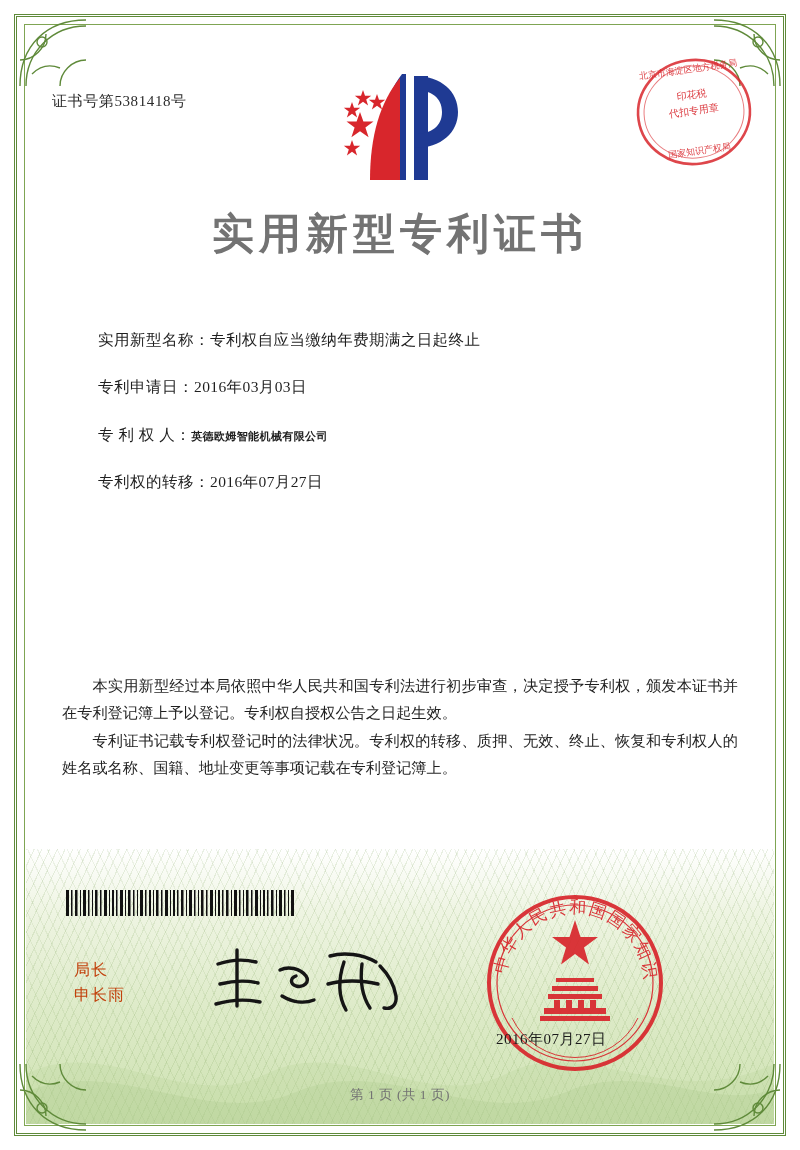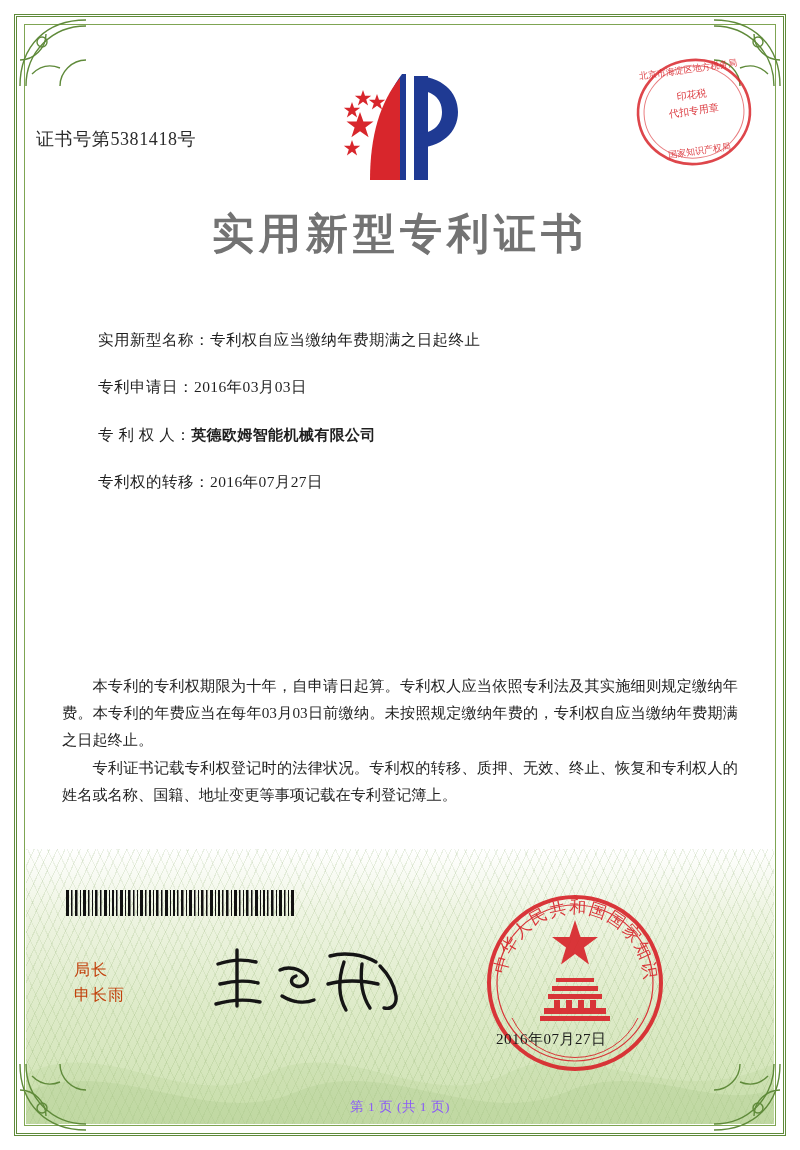--- a/index.html
+++ b/index.html
@@ -68,26 +68,25 @@
   }
 
   .content {
     position: absolute;
     left: 0; top: 0; right: 0; bottom: 0;
   }
 
   
   .cert-no {
     position: absolute;
-    left: 36px;
+    left: 52px;
     top: 92px;
-    font-size: 18px;
+    font-size: 15px;
     color: #2b2b2b;
     letter-spacing: 0.6px;
-    margin-top: 35px;
   }
   .logo {
     position: absolute;
     left: 330px;
     top: 68px;
     width: 130px;
     height: 120px;
   }
   .stamp-top {
     position: absolute;
@@ -125,21 +124,21 @@
     margin-left: 36px;
   }
   .field-label {
     white-space: pre;
     letter-spacing: 0.5px;
   }
   .field-value {
     letter-spacing: 0.4px;
   }
   .field-row.bold .field-value { font-weight: bold; }
-  .field-row.big .field-value { font-size: 15px; }
+  .field-row.big .field-value { font-size: 11px; }
 
   
   .paras {
     position: absolute;
     left: 62px;
     right: 62px;
     top: 672px;
     font-size: 15.2px;
     color: #1f1f1f;
     line-height: 1.78;
@@ -187,24 +186,24 @@
     position: absolute;
     left: 496px;
     top: 1030px;
     font-size: 15px;
     color: #1b1b1b;
     letter-spacing: 0.5px;
   }
   .page-no {
     position: absolute;
     left: 0; right: 0;
-    bottom: 34px;
+    bottom: 46px;
     text-align: center;
     font-size: 13.5px;
-    color: #8b5cf6;
+    color: #737373;
     letter-spacing: 0.5px;
   }
 </style>
 </head>
 <body>
 
 <div class="page">
 
   <div class="bottom-band">
     <div class="hatch"></div>
@@ -316,21 +315,21 @@
         <span class="field-label">专 利 权 人：</span>
         <span class="field-value">英德欧姆智能机械有限公司</span>
       </div>
       <div class="field-row">
         <span class="field-label">专利权的转移：</span>
         <span class="field-value">2016年07月27日</span>
       </div>
     </div>
 
     <div class="paras">
-      <p>本专利的专利权期限为十年，自申请日起算。专利权人应当依照专利法及其实施细则规定缴纳年费。本专利的年费应当在每年03月03日前缴纳。未按照规定缴纳年费的，专利权自应当缴纳年费期满之日起终止。</p>
+      <p>本实用新型经过本局依照中华人民共和国专利法进行初步审查，决定授予专利权，颁发本证书并在专利登记簿上予以登记。专利权自授权公告之日起生效。</p>
       <p>专利证书记载专利权登记时的法律状况。专利权的转移、质押、无效、终止、恢复和专利权人的姓名或名称、国籍、地址变更等事项记载在专利登记簿上。</p>
     </div>
 
     <div class="barcode">
       <svg viewBox="0 0 232 26" width="232" height="26" preserveAspectRatio="none">
         <g fill="#111111">
           <rect x="0" y="0" width="3" height="26"></rect>
             <rect x="5" y="0" width="1.5" height="26"></rect>
           <rect x="9" y="0" width="2.5" height="26"></rect>
             <rect x="14" y="0" width="1" height="26"></rect>

